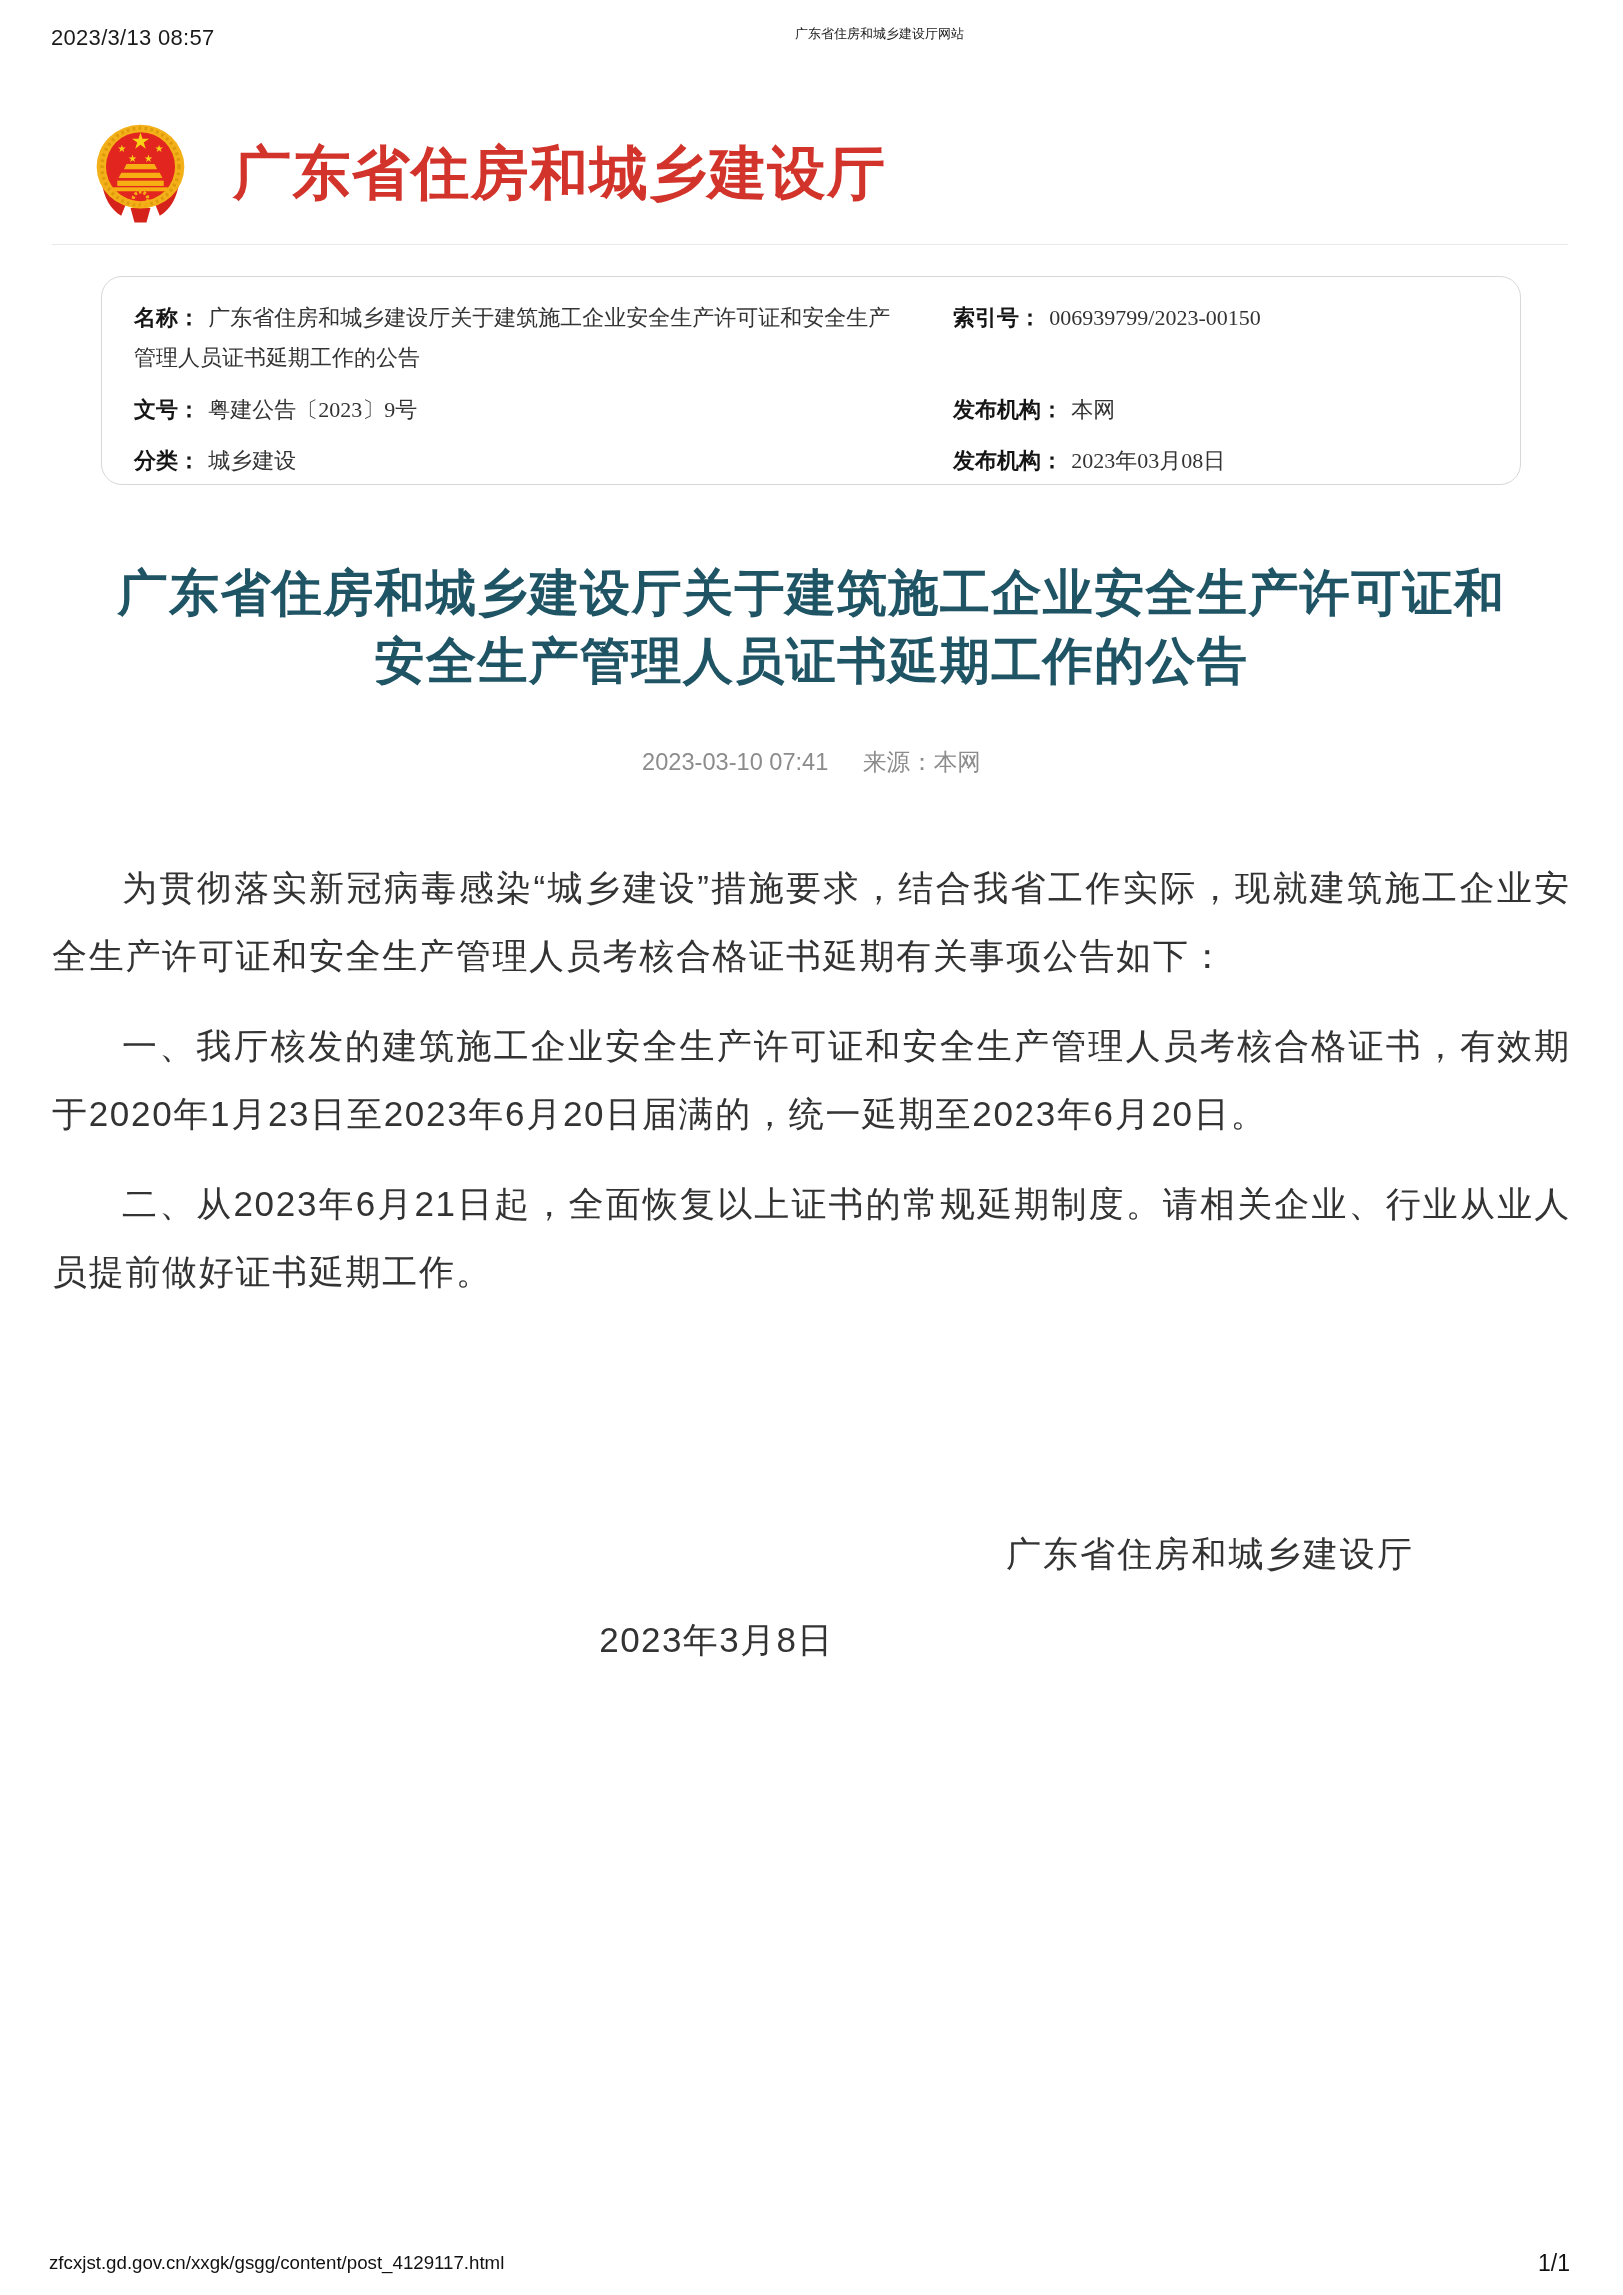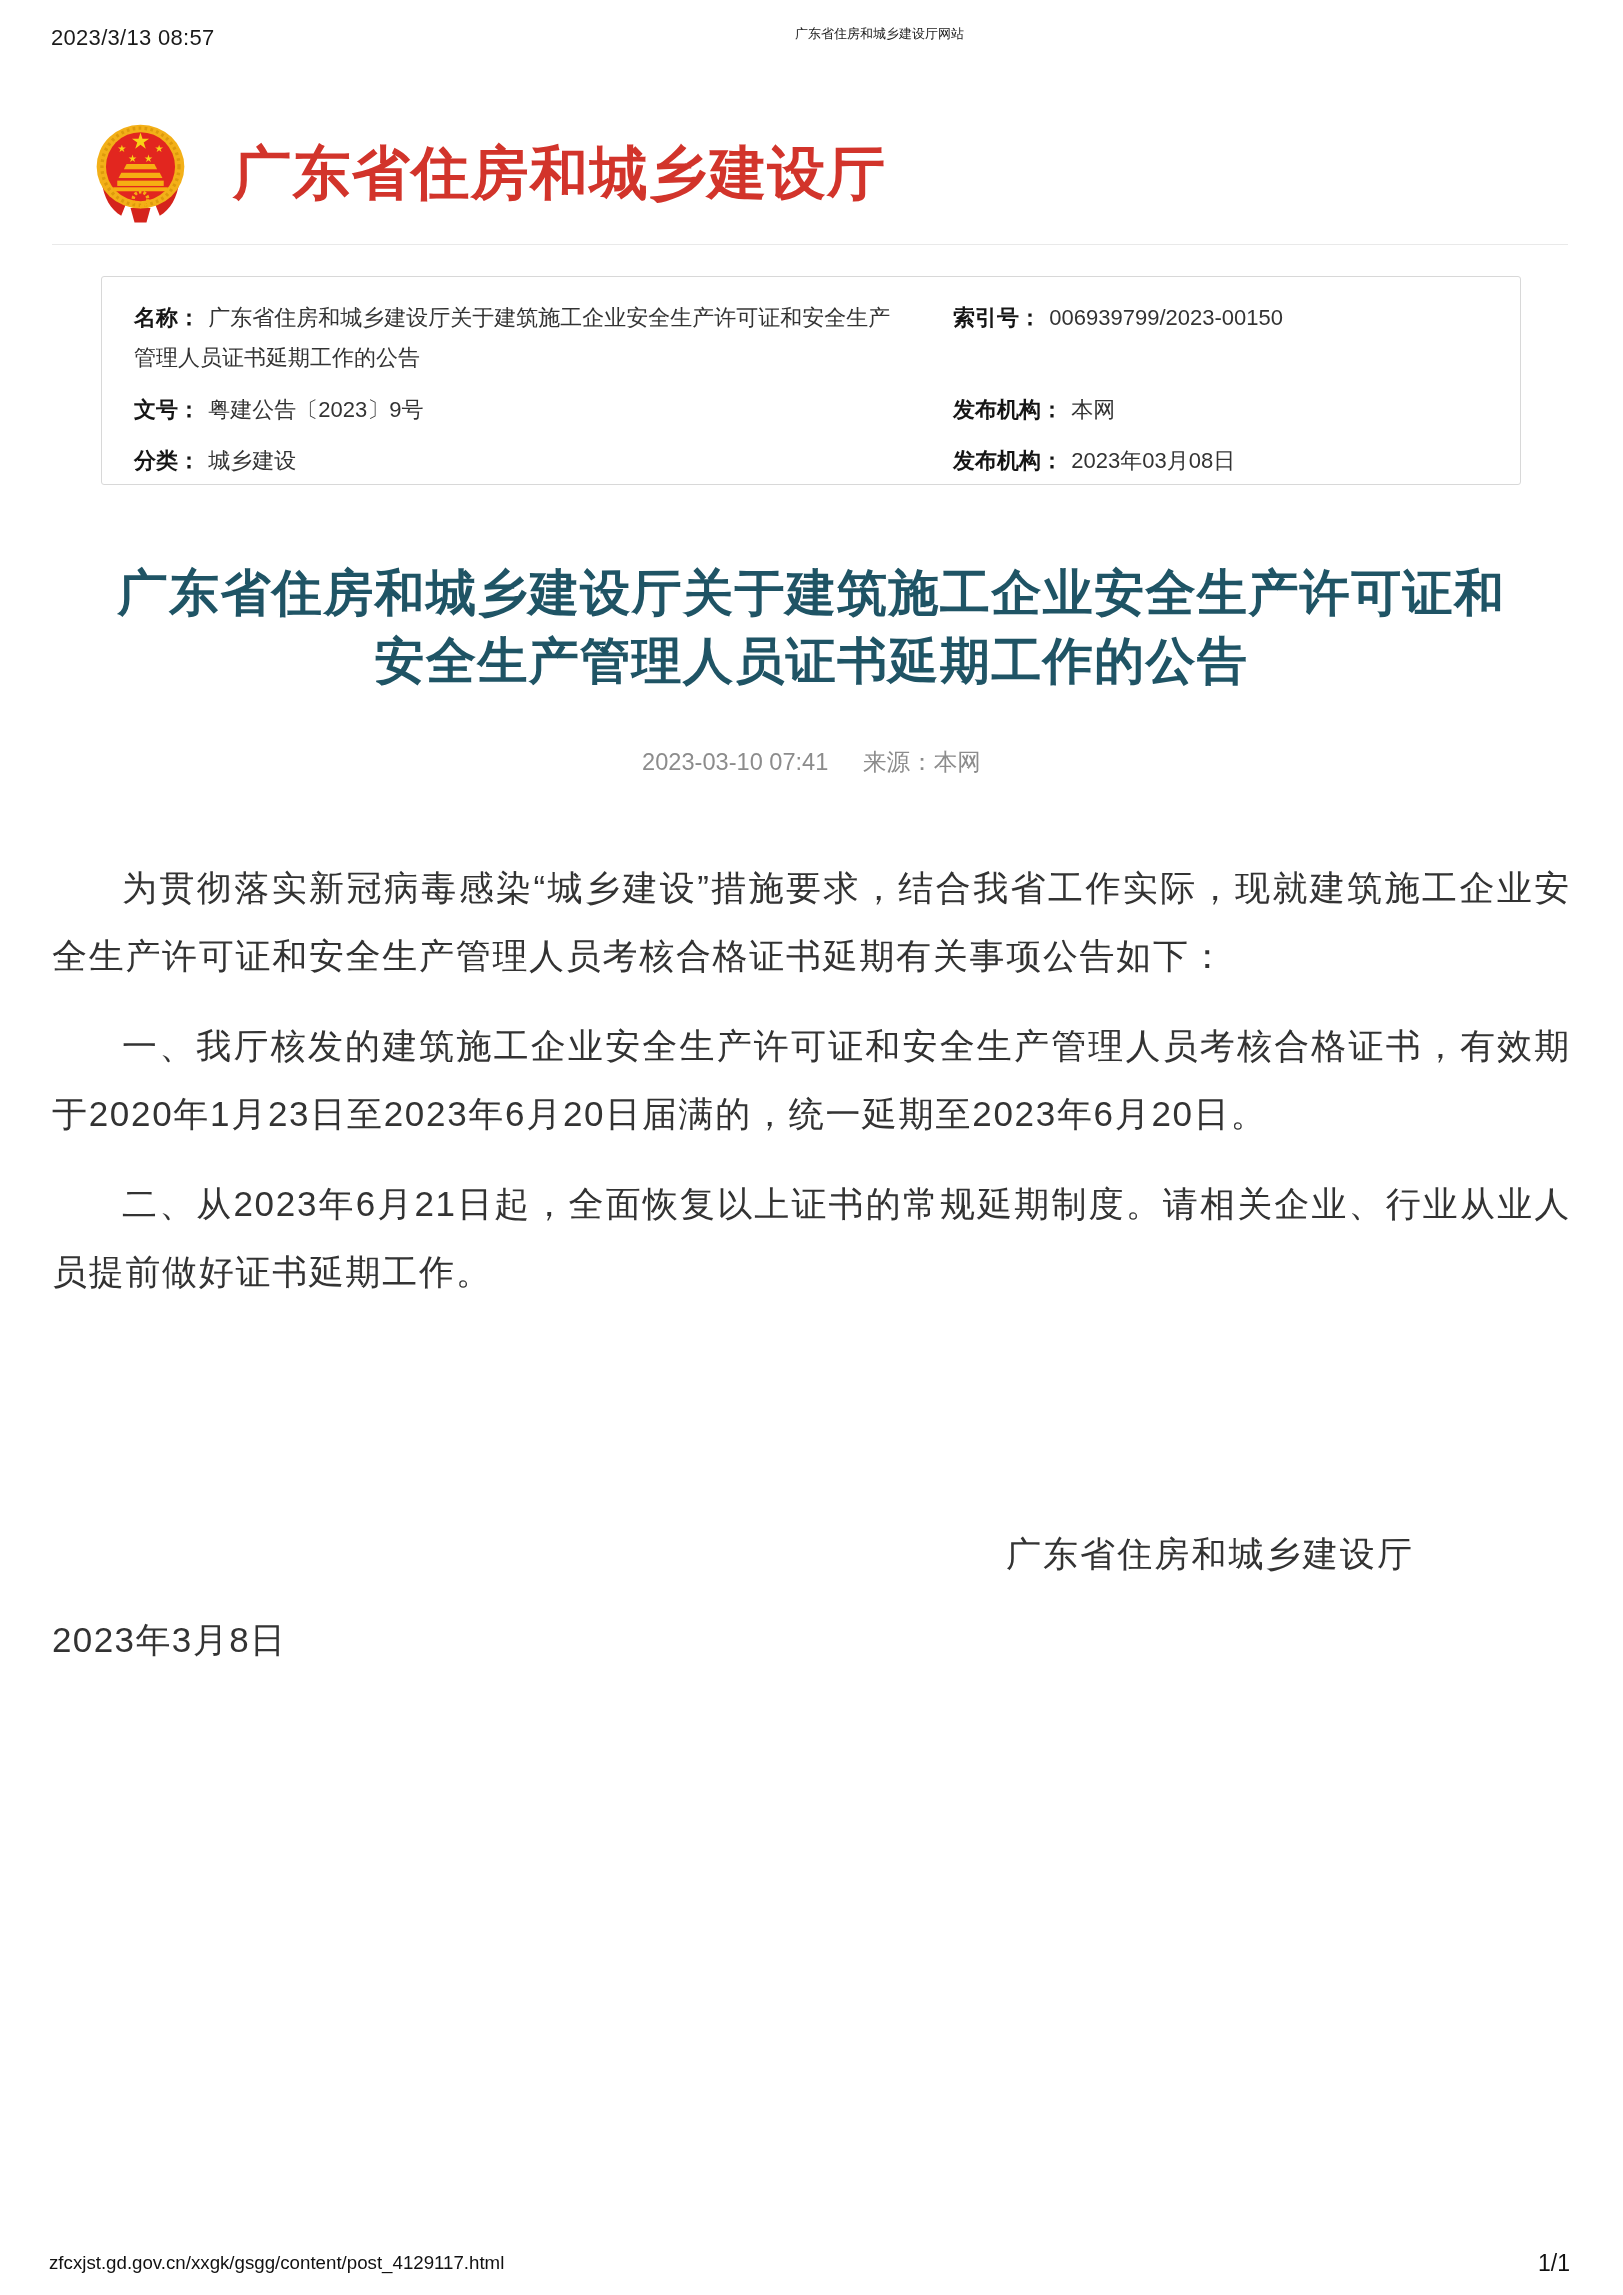--- a/index.html
+++ b/index.html
@@ -42,25 +42,25 @@
     letter-spacing:1.4px; white-space:nowrap;
   }
   .divider {
     position:absolute; left:52px; width:1516px; top:244px;
     height:1.4px; background:#e9e9e9;
   }
 
   
   .info-box {
     position:absolute; left:101px; top:276px; width:1420px; height:209px;
-    border:1.4px solid #d8d8d8; border-radius:3px;
+    border:1.4px solid #d8d8d8; border-radius:21px;
     padding:21px 32px 0 32px;
     display:grid; grid-template-columns:819px 1fr;
     row-gap:7.6px; align-items:start;
-    font-size:22px; line-height:1.84; color:#333;
+    font-size:22px; line-height:1.84; color:#333;font-family:Liberation Serif, serif;
   }
   .info-cell { display:block; }
   .info-cell.col1 { padding-right:61px; }
   .info-lbl { font-weight:bold; color:#151515; margin-right:8.3px; }
 
   
   .art-title {
     position:absolute; left:52px; top:559px; width:1519px;
     text-align:center; color:#1f5465;
     font-size:50px; font-weight:bold; letter-spacing:1.4px; line-height:1.36;
@@ -79,21 +79,21 @@
   }
   .art-body p { text-indent:2em; margin-bottom:22px; }
 
   .sig-name {
     position:absolute; left:52px; top:1531px; width:1519px;
     text-align:right; padding-right:157px;
     font-size:35px; color:#333; letter-spacing:2.1px;
   }
   .sig-date {
     position:absolute; left:52px; top:1617px; width:1519px;
-    text-align:left; padding-right:190px;
+    text-align:center; padding-right:190px;
     font-size:35px; color:#333; letter-spacing:1.4px;
   }
 </style>
 </head>
 <body>
 
 <div class="sheet">
 
   <div class="print-time">2023/3/13 08:57</div>
   <div class="print-site">广东省住房和城乡建设厅网站</div>

